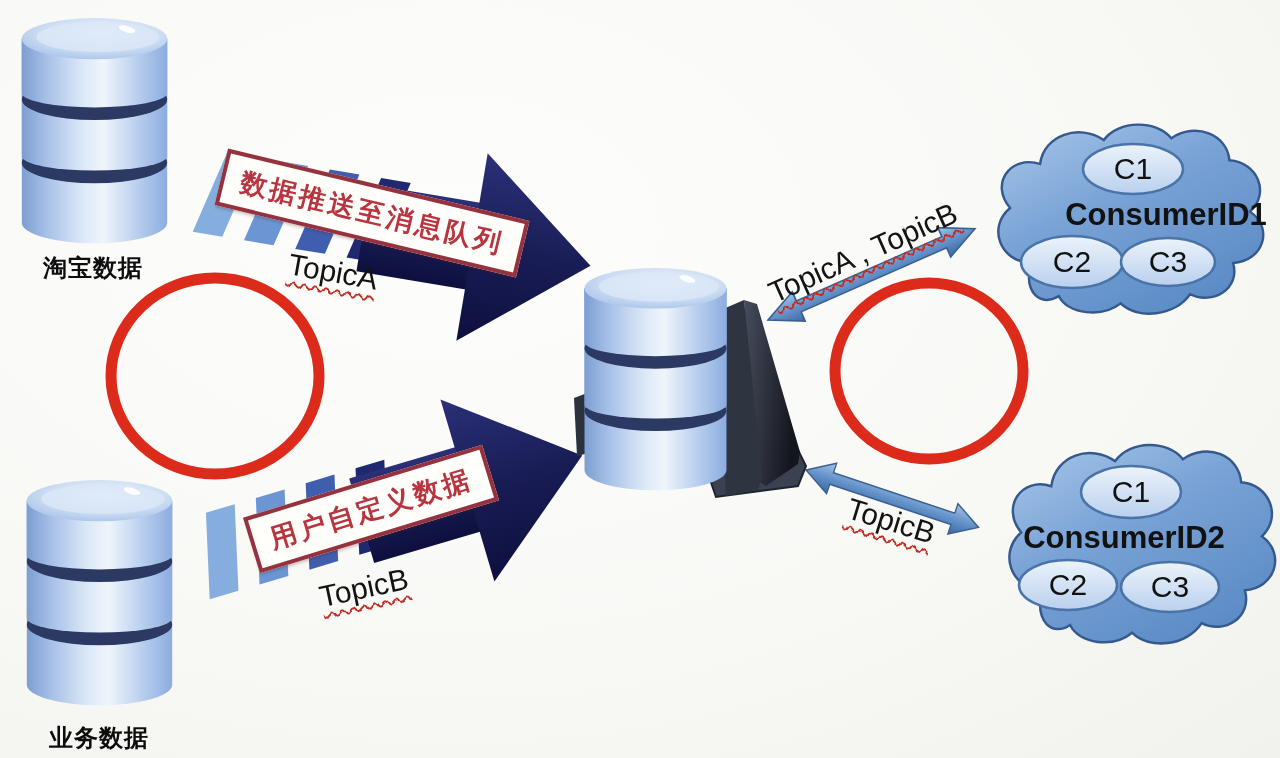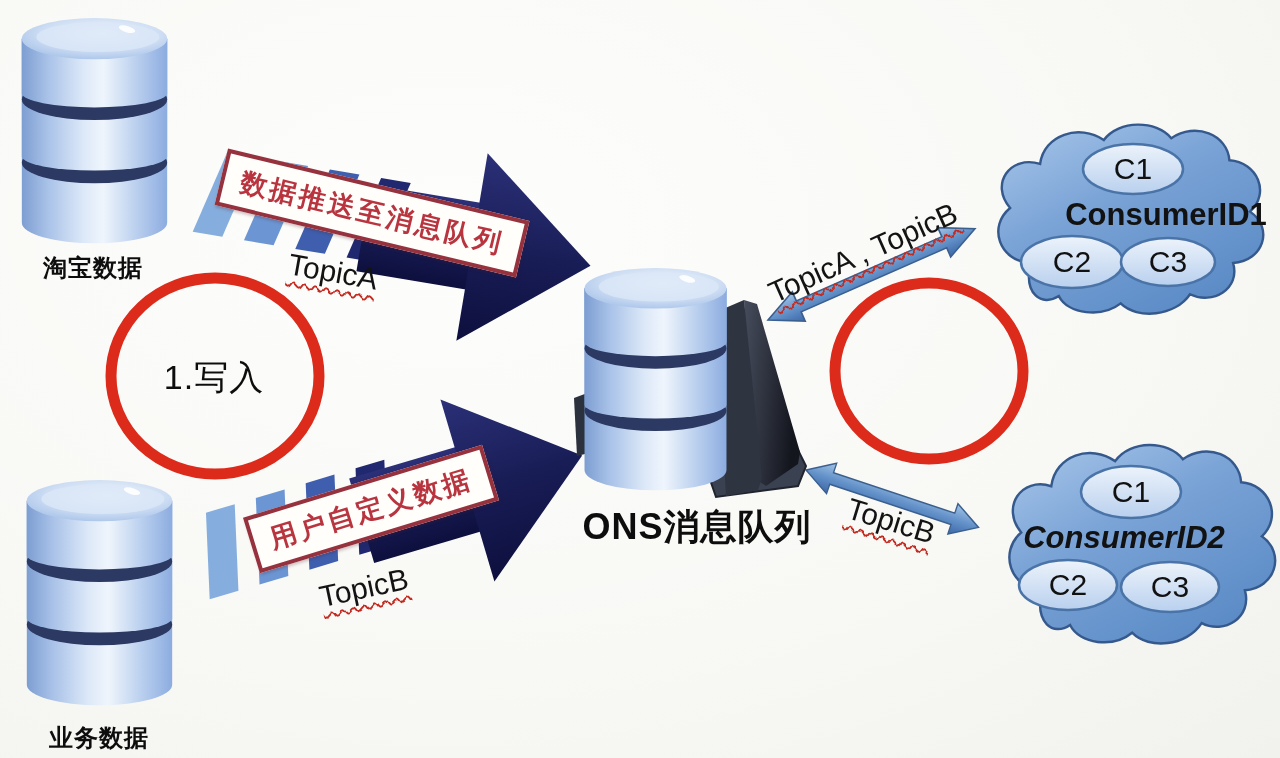--- a/index.html
+++ b/index.html
@@ -143,36 +143,34 @@
     <use href="#db-cyl" transform="translate(9,11) scale(0.855,0.79)"></use>
     <use href="#db-cyl" transform="translate(14,473) scale(0.855,0.79)"></use>
     <use href="#db-cyl" transform="translate(572,261) scale(0.835,0.78)"></use>
 
     <ellipse cx="215" cy="376" rx="104" ry="98" fill="none" stroke="#dc2a1b" stroke-width="11"></ellipse>
     <ellipse cx="929" cy="371" rx="94" ry="88" fill="none" stroke="#dc2a1b" stroke-width="11"></ellipse>
   </svg>
 
   <div class="lbl db-label" style="left:93px;top:268px;">淘宝数据</div>
   <div class="lbl db-label" style="left:99px;top:722px;margin-top:16px;">业务数据</div>
-  <div class="lbl ons-label" style="left:697px;top:527px;">ONS消息队列</div>
 
   <div class="banner" style="left:372px;top:213px;transform:translate(-50%,-50%) rotate(13.5deg);">数据推送至消息队列</div>
   <div class="lbl topic-label" style="left:333px;top:272px;transform:translate(-50%,-50%) rotate(10deg);">TopicA</div>
 
   <div class="banner" style="left:371px;top:509px;transform:translate(-50%,-50%) rotate(-17deg);">用户自定义数据</div>
   <div class="lbl topic-label" style="left:364px;top:588px;transform:translate(-50%,-50%) rotate(-12deg);">TopicB</div>
 
-  <div class="lbl step-label" style="left:214px;top:378px;">1.写入</div>
 
   <div class="lbl topic-label" style="left:863px;top:253px;transform:translate(-50%,-50%) rotate(-24deg);">TopicA , TopicB</div>
   <div class="lbl topic-label" style="left:891px;top:521px;transform:translate(-50%,-50%) rotate(17deg);">TopicB</div>
 
   <div class="lbl consumer-name" style="left:1122px;top:215px;margin-left:44px;">ConsumerID1</div>
   <div class="lbl c-label" style="left:1133px;top:169px;">C1</div>
   <div class="lbl c-label" style="left:1072px;top:262px;">C2</div>
   <div class="lbl c-label" style="left:1168px;top:262px;">C3</div>
 
-  <div class="lbl consumer-name" style="left:1124px;top:538px;font-style:italic;">ConsumerID2</div>
+  <div class="lbl consumer-name" style="left:1124px;top:538px;">ConsumerID2</div>
   <div class="lbl c-label" style="left:1131px;top:492px;">C1</div>
   <div class="lbl c-label" style="left:1068px;top:585px;">C2</div>
   <div class="lbl c-label" style="left:1170px;top:587px;">C3</div>
 
 </div>
 
 </body></html>

